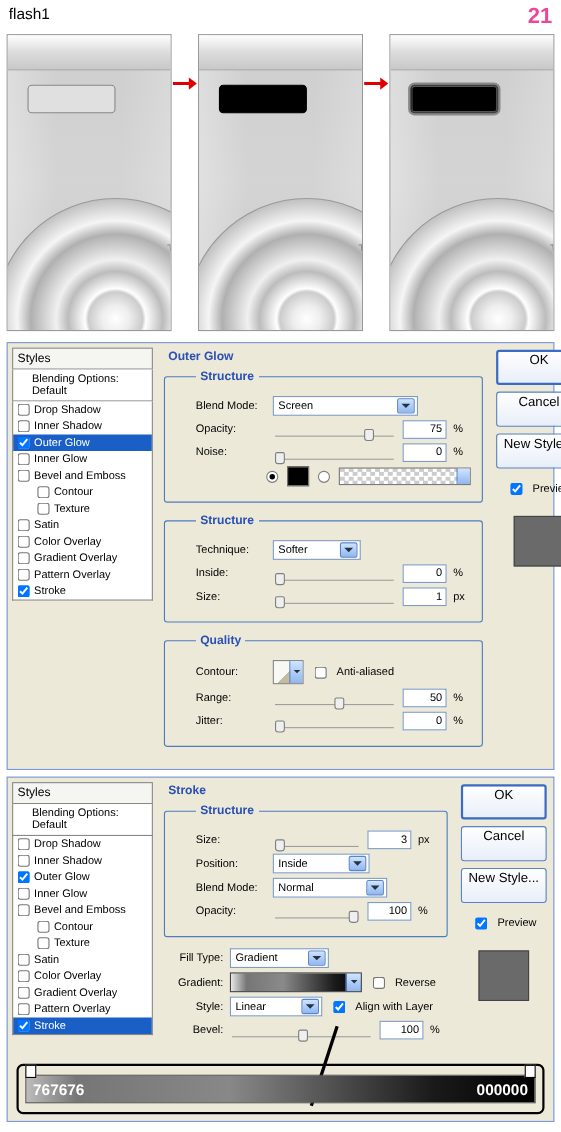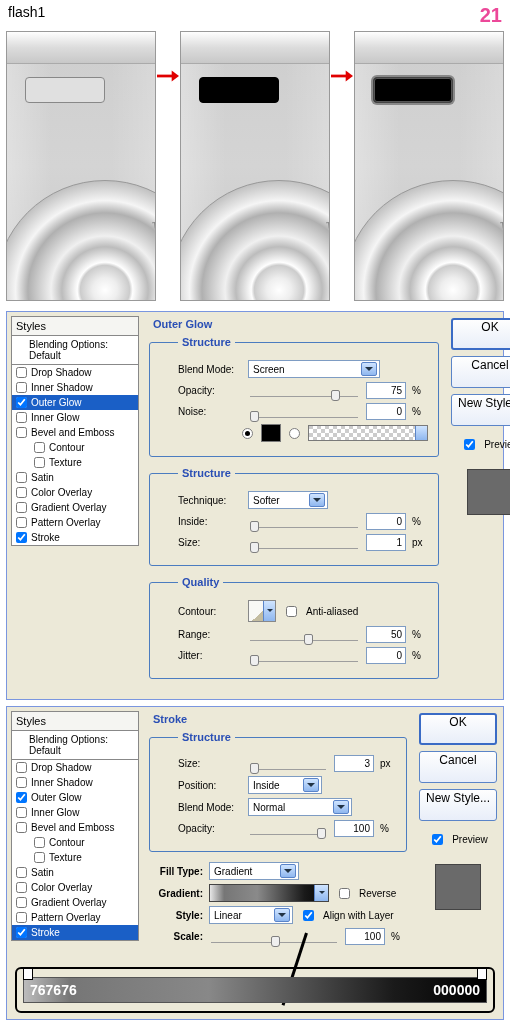--- a/index.html
+++ b/index.html
@@ -38,21 +38,21 @@
   .style-item.indent { padding-left:22px; }
   .style-item.selected { background:#1a5fc6; color:#fff; }
   .style-item input[type=checkbox]{ width:11px; height:11px; margin:0; }
   
   .middle-col { padding:2px 4px 6px 4px; }
   fieldset.grp { border:1px solid #4b7cc0; border-radius:3px; margin:4px 0 10px 0; padding:8px 10px 10px 28px; }
   fieldset.grp > legend { color:#2a4fb5; font-weight:bold; font-size:11px; padding:0 4px; }
   .section-title { color:#2a4fb5; font-weight:bold; font-size:11px; margin:0 0 6px 4px; }
   .row { display:flex; align-items:center; margin:4px 0; gap:6px; font-size:10px; }
   .row .lbl { width:64px; color:#000; }
-  .row .lbl-s { width:54px; text-align:right; color:#000;font-weight:bold; }
+  .row .lbl-s { width:54px; text-align:right; color:#000; }
   .slider { flex:1; height:12px; position:relative; border-bottom:1px solid #9e9e9e; margin:0 2px; display:flex; align-items:flex-end;}
   .slider .thumb { width:9px; height:11px; background:#efefef; border:1px solid #7f7f7f; border-radius:2px 2px 3px 3px; position:relative; top:5px;}
   .numbox { width:40px; height:17px; border:1px solid #7e9cc3; background:#fff; text-align:right; padding:1px 3px; font-size:10px;}
   .unit { width:16px; font-size:10px; }
   .drop { height:18px; border:1px solid #7e9cc3; background:#fff; display:flex; align-items:center; padding:0 2px 0 4px; font-size:10px; position:relative;}
   .drop .caret { margin-left:auto; width:16px; height:14px; background:linear-gradient(#cfe4ff,#8fb7ef); border:1px solid #5a84c8; border-radius:2px; display:flex; align-items:center; justify-content:center;}
   .drop .caret::after{content:""; border:4px solid transparent; border-top-color:#234; margin-top:3px;}
   .swatch { width:20px; height:18px; border:1px solid #7a7a7a; background:#000; }
   .swatch.checker { background: repeating-conic-gradient(#ccc 0 25%, #fff 0 50%) 0/8px 8px; }
   .swatch.long { width:120px; height:16px;}
@@ -353,21 +353,21 @@
         <div class="row">
           <span class="lbl">Size:</span>
           <div class="slider">
               <span class="thumb"></span>
             </div>
           <input class="numbox" value="3" style="">
           <span class="unit">px</span>
         </div>
         <div class="row">
           <span class="lbl">Position:</span>
-          <div class="drop" style="width:74px">
+          <div class="drop" style="width:88px">
               <span>Inside</span>
               <span class="caret"></span>
             </div>
         </div>
         <div class="row">
           <span class="lbl">Blend Mode:</span>
           <div class="drop" style="width:104px">
               <span>Normal</span>
               <span class="caret"></span>
             </div>
@@ -400,21 +400,21 @@
       <div class="row">
         <span class="lbl-s">Style:</span>
         <div class="drop" style="width:84px">
             <span>Linear</span>
             <span class="caret"></span>
           </div>
         <input type="checkbox" checked="" class="mini-check" style="">
         <span>Align with Layer</span>
       </div>
       <div class="row">
-        <span class="lbl-s">Scale:</span>
+        <span class="lbl-s">Bevel:</span>
         <div class="slider">
             <span class="thumb" style="margin-left:48%"></span>
           </div>
         <input class="numbox" value="100" style="">
         <span class="unit">%</span>
       </div>
       <div class="pointer-line" style="left:160px; top:222px; height:76px; width:3px;"></div>
     </div>
 
     <div class="right-col">

